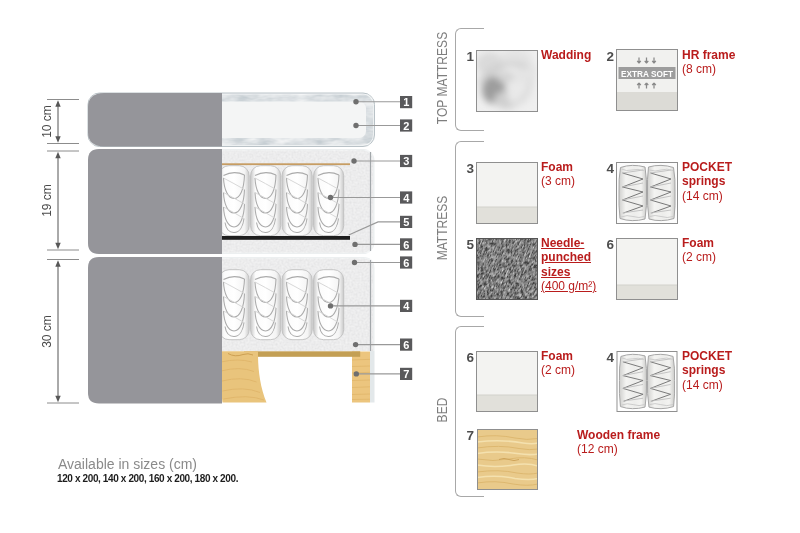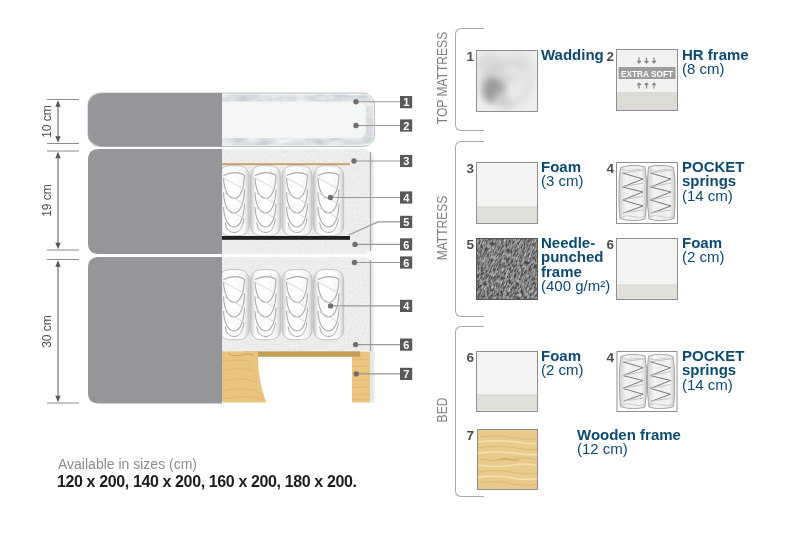--- a/index.html
+++ b/index.html
@@ -1,20 +1,20 @@
 <!DOCTYPE html>
 <html><head>
 <meta charset="utf-8">
 <style>
   html,body{margin:0;padding:0;}
   body{width:800px;height:533px;background:#fff;font-family:"Liberation Sans",sans-serif;overflow:hidden;}
   #stage{position:absolute;left:0;top:0;width:800px;height:533px;background:#fff;}
   .abs{position:absolute;}
   .num{position:absolute;font-weight:bold;font-size:13.5px;color:#4d4d4d;text-align:right;width:18px;}
-  .lbl{position:absolute;font-size:15px;line-height:14.5px;color:#0c4a6e;}
+  .lbl{position:absolute;font-size:12px;line-height:14.5px;color:#b91c1c;}
   .lbl b{font-weight:bold;}
   .brk{position:absolute;left:455px;width:28px;border:1.3px solid #a8a8a8;border-right:none;border-radius:6px 0 0 6px;}
   .sect{position:absolute;color:#7e7e7e;font-size:14px;letter-spacing:0px;transform:translate(-50%,-50%) rotate(-90deg) scaleX(0.86);white-space:nowrap;}
 </style>
 </head>
 <body>
 <div id="stage">
 
 <svg class="abs" style="left:0;top:0" width="430" height="533" viewBox="0 0 430 533">
 <defs>
@@ -201,21 +201,21 @@
 <div class="num" style="left:456px;top:237px;">5</div>
 <div class="num" style="left:596px;top:237px;">6</div>
 <div class="num" style="left:456px;top:350px;">6</div>
 <div class="num" style="left:596px;top:350px;">4</div>
 <div class="num" style="left:456px;top:428px;">7</div>
 
 <div class="lbl" style="left:541px;top:47.5px;"><b>Wadding</b></div>
 <div class="lbl" style="left:682px;top:47.5px;"><b>HR frame</b><br>(8 cm)</div>
 <div class="lbl" style="left:541px;top:159.5px;"><b>Foam</b><br>(3 cm)</div>
 <div class="lbl" style="left:682px;top:159.5px;"><b>POCKET</b><br><b>springs</b><br>(14 cm)</div>
-<div class="lbl" style="left:541px;top:235.5px;"><b>Needle-</b><br><b>punched</b><br><b>frame</b><br>(400 g/m²)</div>
+<div class="lbl" style="left:541px;top:235.5px;text-decoration:underline;"><b>Needle-</b><br><b>punched</b><br><b>sizes</b><br>(400 g/m²)</div>
 <div class="lbl" style="left:682px;top:235.5px;"><b>Foam</b><br>(2 cm)</div>
 <div class="lbl" style="left:541px;top:348.5px;"><b>Foam</b><br>(2 cm)</div>
 <div class="lbl" style="left:682px;top:348.5px;"><b>POCKET</b><br><b>springs</b><br>(14 cm)</div>
 <div class="lbl" style="left:541px;top:427.5px;margin-left:36px;"><b>Wooden frame</b><br>(12 cm)</div>
 
 <svg class="abs" style="left:476px;top:50px" width="62" height="62" viewBox="0 0 62 62">
   <defs>
     <filter id="blur4" x="-30%" y="-30%" width="160%" height="160%">
           <feGaussianBlur stdDeviation="3.6"></feGaussianBlur>
         </filter>
@@ -338,15 +338,15 @@
     <path d="M0,13 Q24,10 46,14 Q55,15.5 61,14"></path>
     <path d="M0,24.5 Q20,21.5 40,24.5 Q53,26.5 61,25"></path>
     <path d="M0,36 Q18,39 36,36 Q51,33.5 61,37"></path>
     <path d="M0,48.5 Q20,45.5 38,49.5 Q53,51.5 61,49.5"></path>
   </g>
   <path d="M22,30.5 q5,-2.2 10,0 q5,2.2 10,0" fill="none" stroke="#cfa55c" stroke-width="1"></path>
   <rect x="0.5" y="0.5" width="60" height="60" fill="none" stroke="#8f8f8f" stroke-width="1"></rect>
 </svg>
 
 <div class="abs" style="left:58px;top:456px;font-size:14px;color:#8a8a8a;">Available in sizes (cm)</div>
-<div class="abs" style="left:57px;top:473px;font-size:16px;letter-spacing:-0.38px;font-weight:bold;color:#1d1d1d;">120 x 200, 140 x 200, 160 x 200, 180 x 200.</div>
+<div class="abs" style="left:57px;top:473px;font-size:10px;letter-spacing:-0.38px;font-weight:bold;color:#1d1d1d;">120 x 200, 140 x 200, 160 x 200, 180 x 200.</div>
 
 </div>
 
 </body></html>

